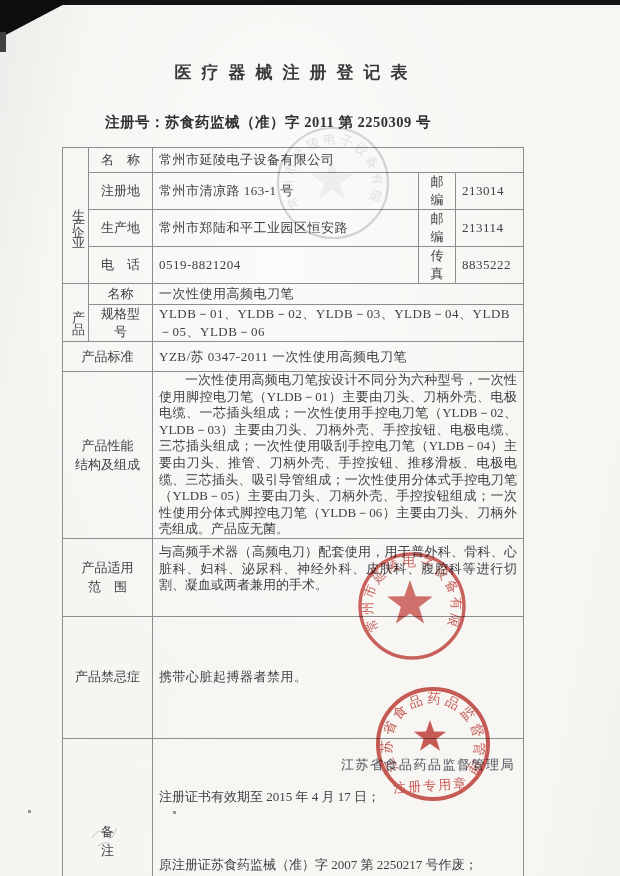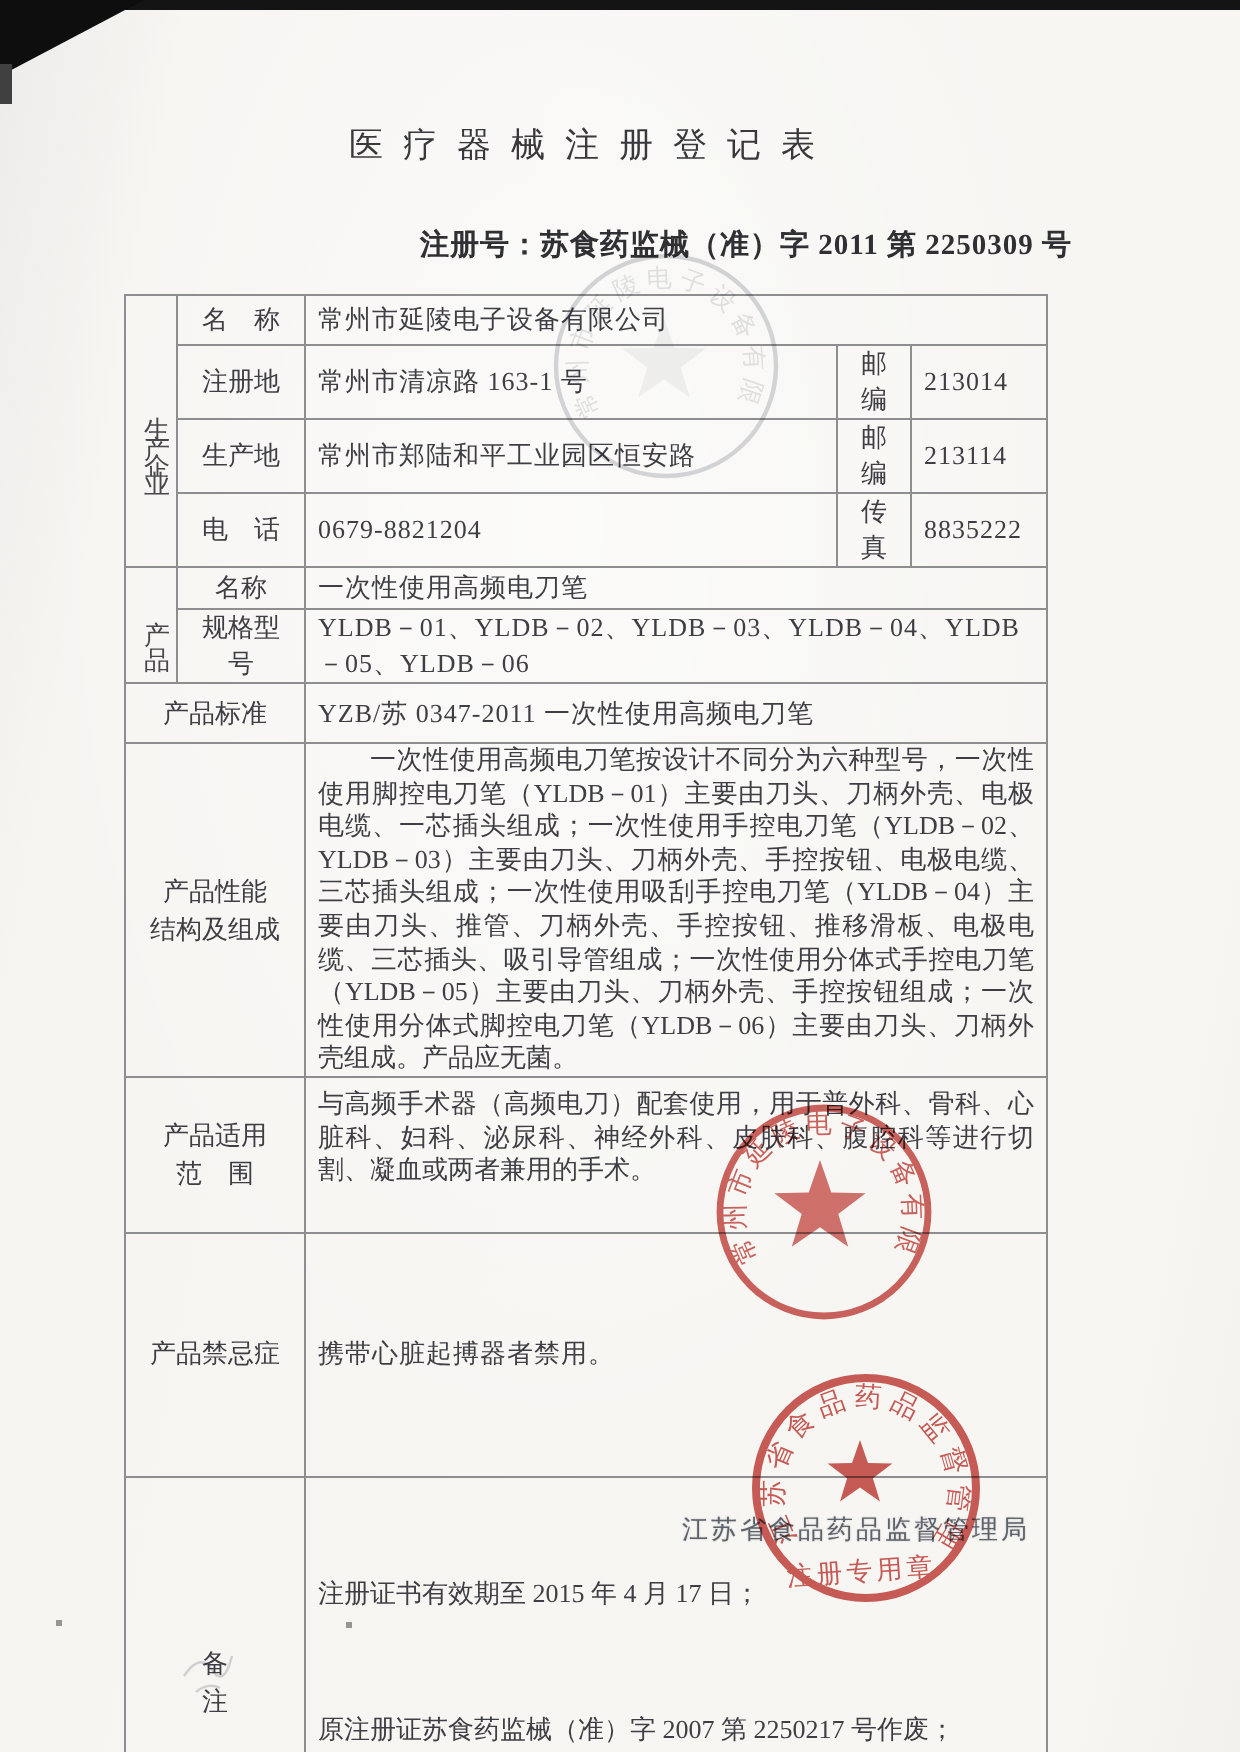--- a/index.html
+++ b/index.html
@@ -13,24 +13,24 @@
   }
   
   .scan-top{position:absolute;top:0;left:0;width:620px;height:5px;background:#141414;}
   .scan-corner{position:absolute;top:0;left:0;width:0;height:0;
     border-top:38px solid #0e0e0e;border-right:72px solid transparent;}
   .scan-left-mark{position:absolute;top:32px;left:0;width:6px;height:20px;background:#404040;}
   .speck{position:absolute;width:3px;height:3px;background:#555;opacity:.6;}
 
   .title{
     position:absolute;top:61px;left:0;width:592px;text-align:center;
-    font-size:17px;font-weight:normal;letter-spacing:10px;color:#39393d;
+    font-size:17px;font-weight:bold;letter-spacing:10px;color:#39393d;
   }
   .regno{
-    position:absolute;top:113px;left:0;width:536px;text-align:right;
+    position:absolute;top:113px;left:0;width:536px;text-align:center;
     font-size:14.5px;font-weight:bold;letter-spacing:.5px;color:#303034;
   }
 
   table.reg{
     position:absolute;left:62px;top:147px;width:461px;
     border-collapse:collapse;table-layout:fixed;
   }
   table.reg td{
     border:1px solid #8e8e91;font-size:13px;color:#3e3e44;
     padding:0 6px;overflow:hidden;
@@ -88,21 +88,21 @@
       <td class="val">213014</td>
     </tr>
     <tr style="height:25px">
       <td class="lbl">生产地</td>
       <td class="val">常州市郑陆和平工业园区恒安路</td>
       <td class="lbl">邮编</td>
       <td class="val">213114</td>
     </tr>
     <tr style="height:25px">
       <td class="lbl">电　话</td>
-      <td class="val">0679-8821204</td>
+      <td class="val">0519-8821204</td>
       <td class="lbl">传真</td>
       <td class="val">8835222</td>
     </tr>
     <tr style="height:21px">
       <td rowspan="2">
             <div class="vert small">产品</div>
           </td>
       <td class="lbl">名称</td>
       <td class="val" colspan="3">一次性使用高频电刀笔</td>
     </tr>

